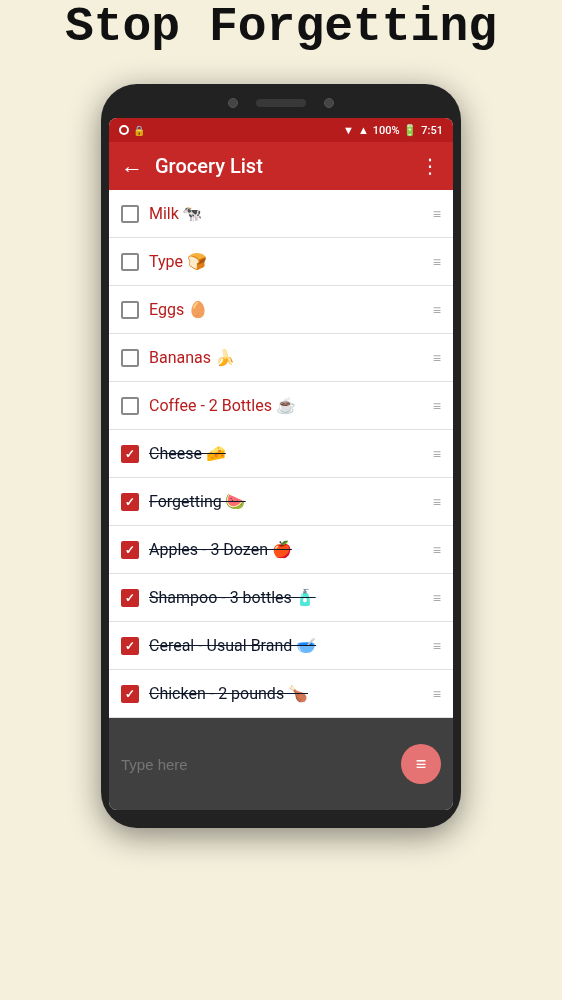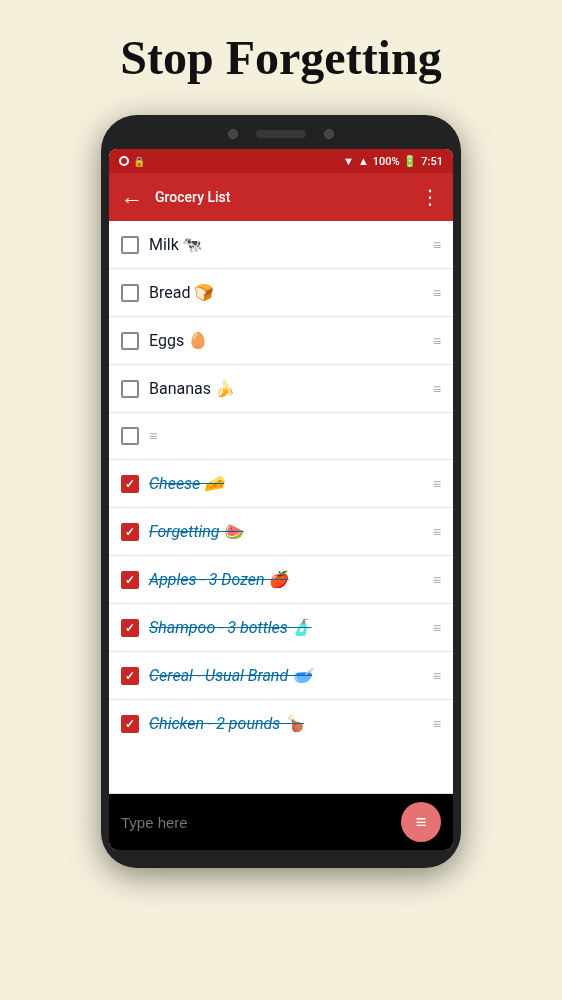--- a/index.html
+++ b/index.html
@@ -12,23 +12,22 @@
       display: flex;
       flex-direction: column;
       align-items: center;
     }
 
     .page-title {
       font-size: 48px;
       font-weight: 700;
       color: #111;
       text-align: center;
-      margin-top: 30px;
       margin-bottom: 30px;
-      font-family: Liberation Serif, serif;
+      font-family: Liberation Mono, monospace;
     }
 
     .phone-wrapper {
       width: 360px;
       background: #222;
       border-radius: 36px;
       padding: 14px 8px 18px 8px;
       box-shadow: 0 8px 32px rgba(0,0,0,0.45);
       position: relative;
     }
@@ -112,21 +111,21 @@
     }
 
     .app-bar-back {
       color: #fff;
       font-size: 22px;
       cursor: pointer;
     }
 
     .app-bar-title {
       color: #fff;
-      font-size: 14px;
+      font-size: 20px;
       font-weight: 500;
       flex: 1;
     }
 
     .app-bar-menu {
       color: #fff;
       font-size: 20px;
       cursor: pointer;
       letter-spacing: 1px;
     }
@@ -167,43 +166,41 @@
     .checkbox.checked::after {
       content: '✓';
       color: #fff;
       font-size: 12px;
       font-weight: bold;
     }
 
     .item-text {
       flex: 1;
       font-size: 16px;
-      color: #0f172a;
+      color: #b91c1c;
     }
 
     .item-text.strikethrough {
       text-decoration: line-through;
-      color: #0369a1;
-      font-style: italic;
+      color: #0f172a;
     }
 
     .drag-handle {
       color: #aaa;
       font-size: 14px;
       flex-shrink: 0;
     }
 
     
     .input-bar {
-      background: #000000;
-      display: flex;
-      align-items: center;
-      padding: 8px 12px;
+      background: #404040;
+      display: flex;
+      align-items: center;
+      padding: 26px 12px;
       border-top: 1px solid #e0e0e0;
-      margin-top: 46px;
     }
 
     .input-field {
       flex: 1;
       font-size: 15px;
       color: #aaa;
       border: none;
       background: transparent;
       outline: none;
     }
@@ -256,35 +253,36 @@
     </div>
 
     <div class="grocery-list" id="grocery-list-container">
     <div class="list-item">
           <div class="checkbox"></div>
           <span class="item-text">Milk 🐄</span>
           <span class="drag-handle">≡</span>
         </div>
         <div class="list-item">
           <div class="checkbox"></div>
-          <span class="item-text">Bread 🍞</span>
+          <span class="item-text">Type 🍞</span>
           <span class="drag-handle">≡</span>
         </div>
         <div class="list-item">
           <div class="checkbox"></div>
           <span class="item-text">Eggs 🥚</span>
           <span class="drag-handle">≡</span>
         </div>
         <div class="list-item">
           <div class="checkbox"></div>
           <span class="item-text">Bananas 🍌</span>
           <span class="drag-handle">≡</span>
         </div>
         <div class="list-item">
           <div class="checkbox"></div>
+          <span class="item-text">Coffee - 2 Bottles ☕</span>
           <span class="drag-handle">≡</span>
         </div>
         <div class="list-item">
           <div class="checkbox checked"></div>
           <span class="item-text strikethrough">Cheese 🧀</span>
           <span class="drag-handle">≡</span>
         </div>
         <div class="list-item">
           <div class="checkbox checked"></div>
           <span class="item-text strikethrough">Forgetting 🍉</span>

